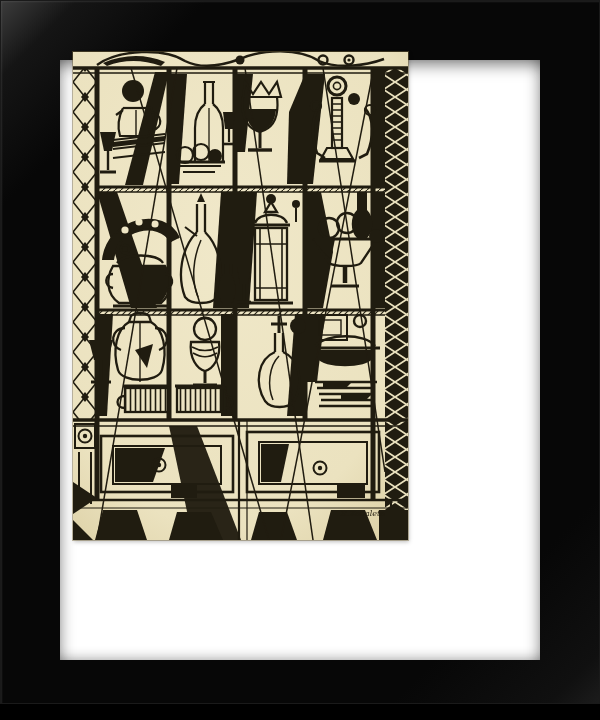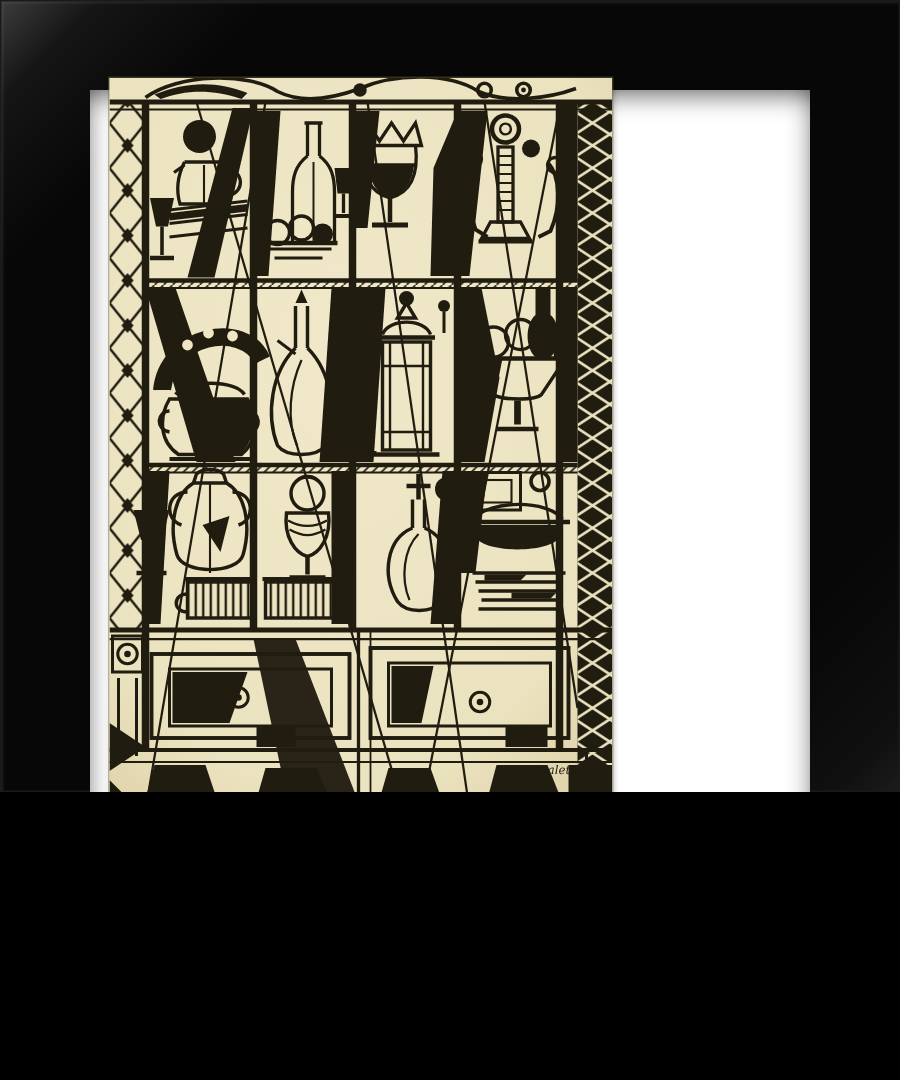--- a/index.html
+++ b/index.html
@@ -5,21 +5,21 @@
   :root{
     --frame:#070707;
     --frame-highlight:#3d3d3d;
     --mat:#ffffff;
     --paper:#f0e8c9;
     --paper-edge:#d8cb9e;
     --ink:#201c10;
   }
   html,body{margin:0;padding:0;background:#000;}
   .scene{
-    position:relative;width:600px;height:528px;overflow:hidden;
+    position:relative;width:600px;height:704px;overflow:hidden;
     font-family:"DejaVu Sans",sans-serif;
   }
   .frame{
     position:absolute;inset:0;
     background:
       linear-gradient(135deg,var(--frame-highlight) 0%,#151515 6%,var(--frame) 16%,var(--frame) 84%,#101010 96%,#1c1c1c 100%);
     box-shadow:inset 0 0 0 1px #1a1a1a, inset 2px 2px 2px rgba(120,120,120,.25);
   }
   .mat{
     position:absolute;left:60px;top:60px;width:480px;height:600px;

